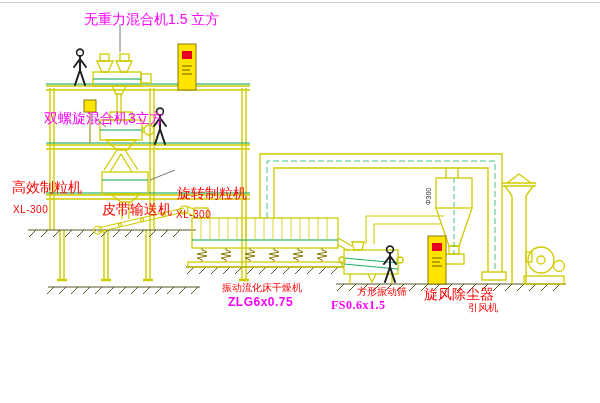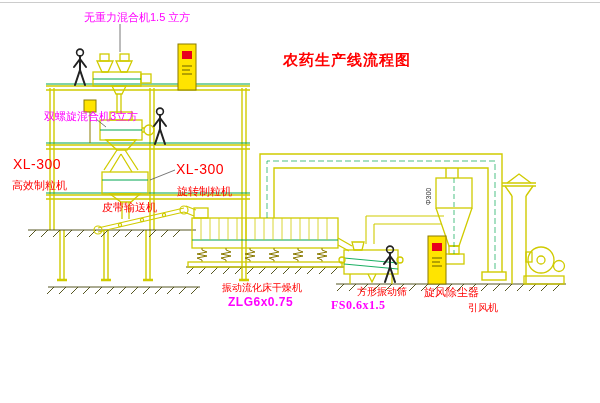--- a/index.html
+++ b/index.html
@@ -3,22 +3,22 @@
 <meta charset="utf-8">
 <style>
   * { margin:0; padding:0; box-sizing:border-box; }
   html,body { background:#ffffff; font-family:"Liberation Sans", sans-serif; }
   .stage { position:relative; width:600px; height:403px; background:#ffffff; overflow:hidden; }
   .top-rule { position:absolute; left:0; top:2px; width:100%; height:1px; background:#cccccc; }
   .stage svg { position:absolute; left:0; top:0; }
   .lbl { position:absolute; white-space:nowrap; line-height:1; }
   .red { color:#ff0000; }
   .mag { color:#ff00ff; }
-  .model-big { font-size:14px; letter-spacing:0.5px; }
-  .cn-small { font-size:11px; }
+  .model-big { font-size:10px; letter-spacing:0.5px;margin-top:48px; }
+  .cn-small { font-size:14px; }
   .cn-med { font-size:10px; }
   .model-mag { font-size:12px; font-weight:bold; letter-spacing:0.5px; }
   .title-main { font-size:15px; font-weight:bold; letter-spacing:1px; }
   .title-cap { font-size:23px; font-weight:400; }
 </style>
 </head>
 <body>
 
 <div class="stage">
   <div class="top-rule"></div>
@@ -166,21 +166,20 @@
 
     <g stroke="#555555" stroke-width="0.8" fill="none">
       <path d="M120,24 V52"></path>
       <path d="M96,119 L106,127"></path>
       <path d="M175,170 L150,180"></path>
     </g>
 
     <text transform="translate(431,205) rotate(-90)" font-size="7" fill="#333333" font-family="Liberation Sans, sans-serif">Φ300</text>
   </svg>
 
-  <span class="lbl red title-main" style="left:283px; top:52px;">农药生产线流程图</span>
 
   <span class="lbl mag cn-small" style="left:84px; top:12px;">无重力混合机1.5 立方</span>
   <span class="lbl mag cn-small" style="left:44px; top:111px;">双螺旋混合机3立方</span>
 
   <span class="lbl red model-big" style="left:13px; top:157px;">XL-300</span>
   <span class="lbl red cn-small" style="left:12px; top:180px;">高效制粒机</span>
 
   <span class="lbl red model-big" style="left:176px; top:162px;">XL-300</span>
   <span class="lbl red cn-small" style="left:177px; top:186px;">旋转制粒机</span>
 

